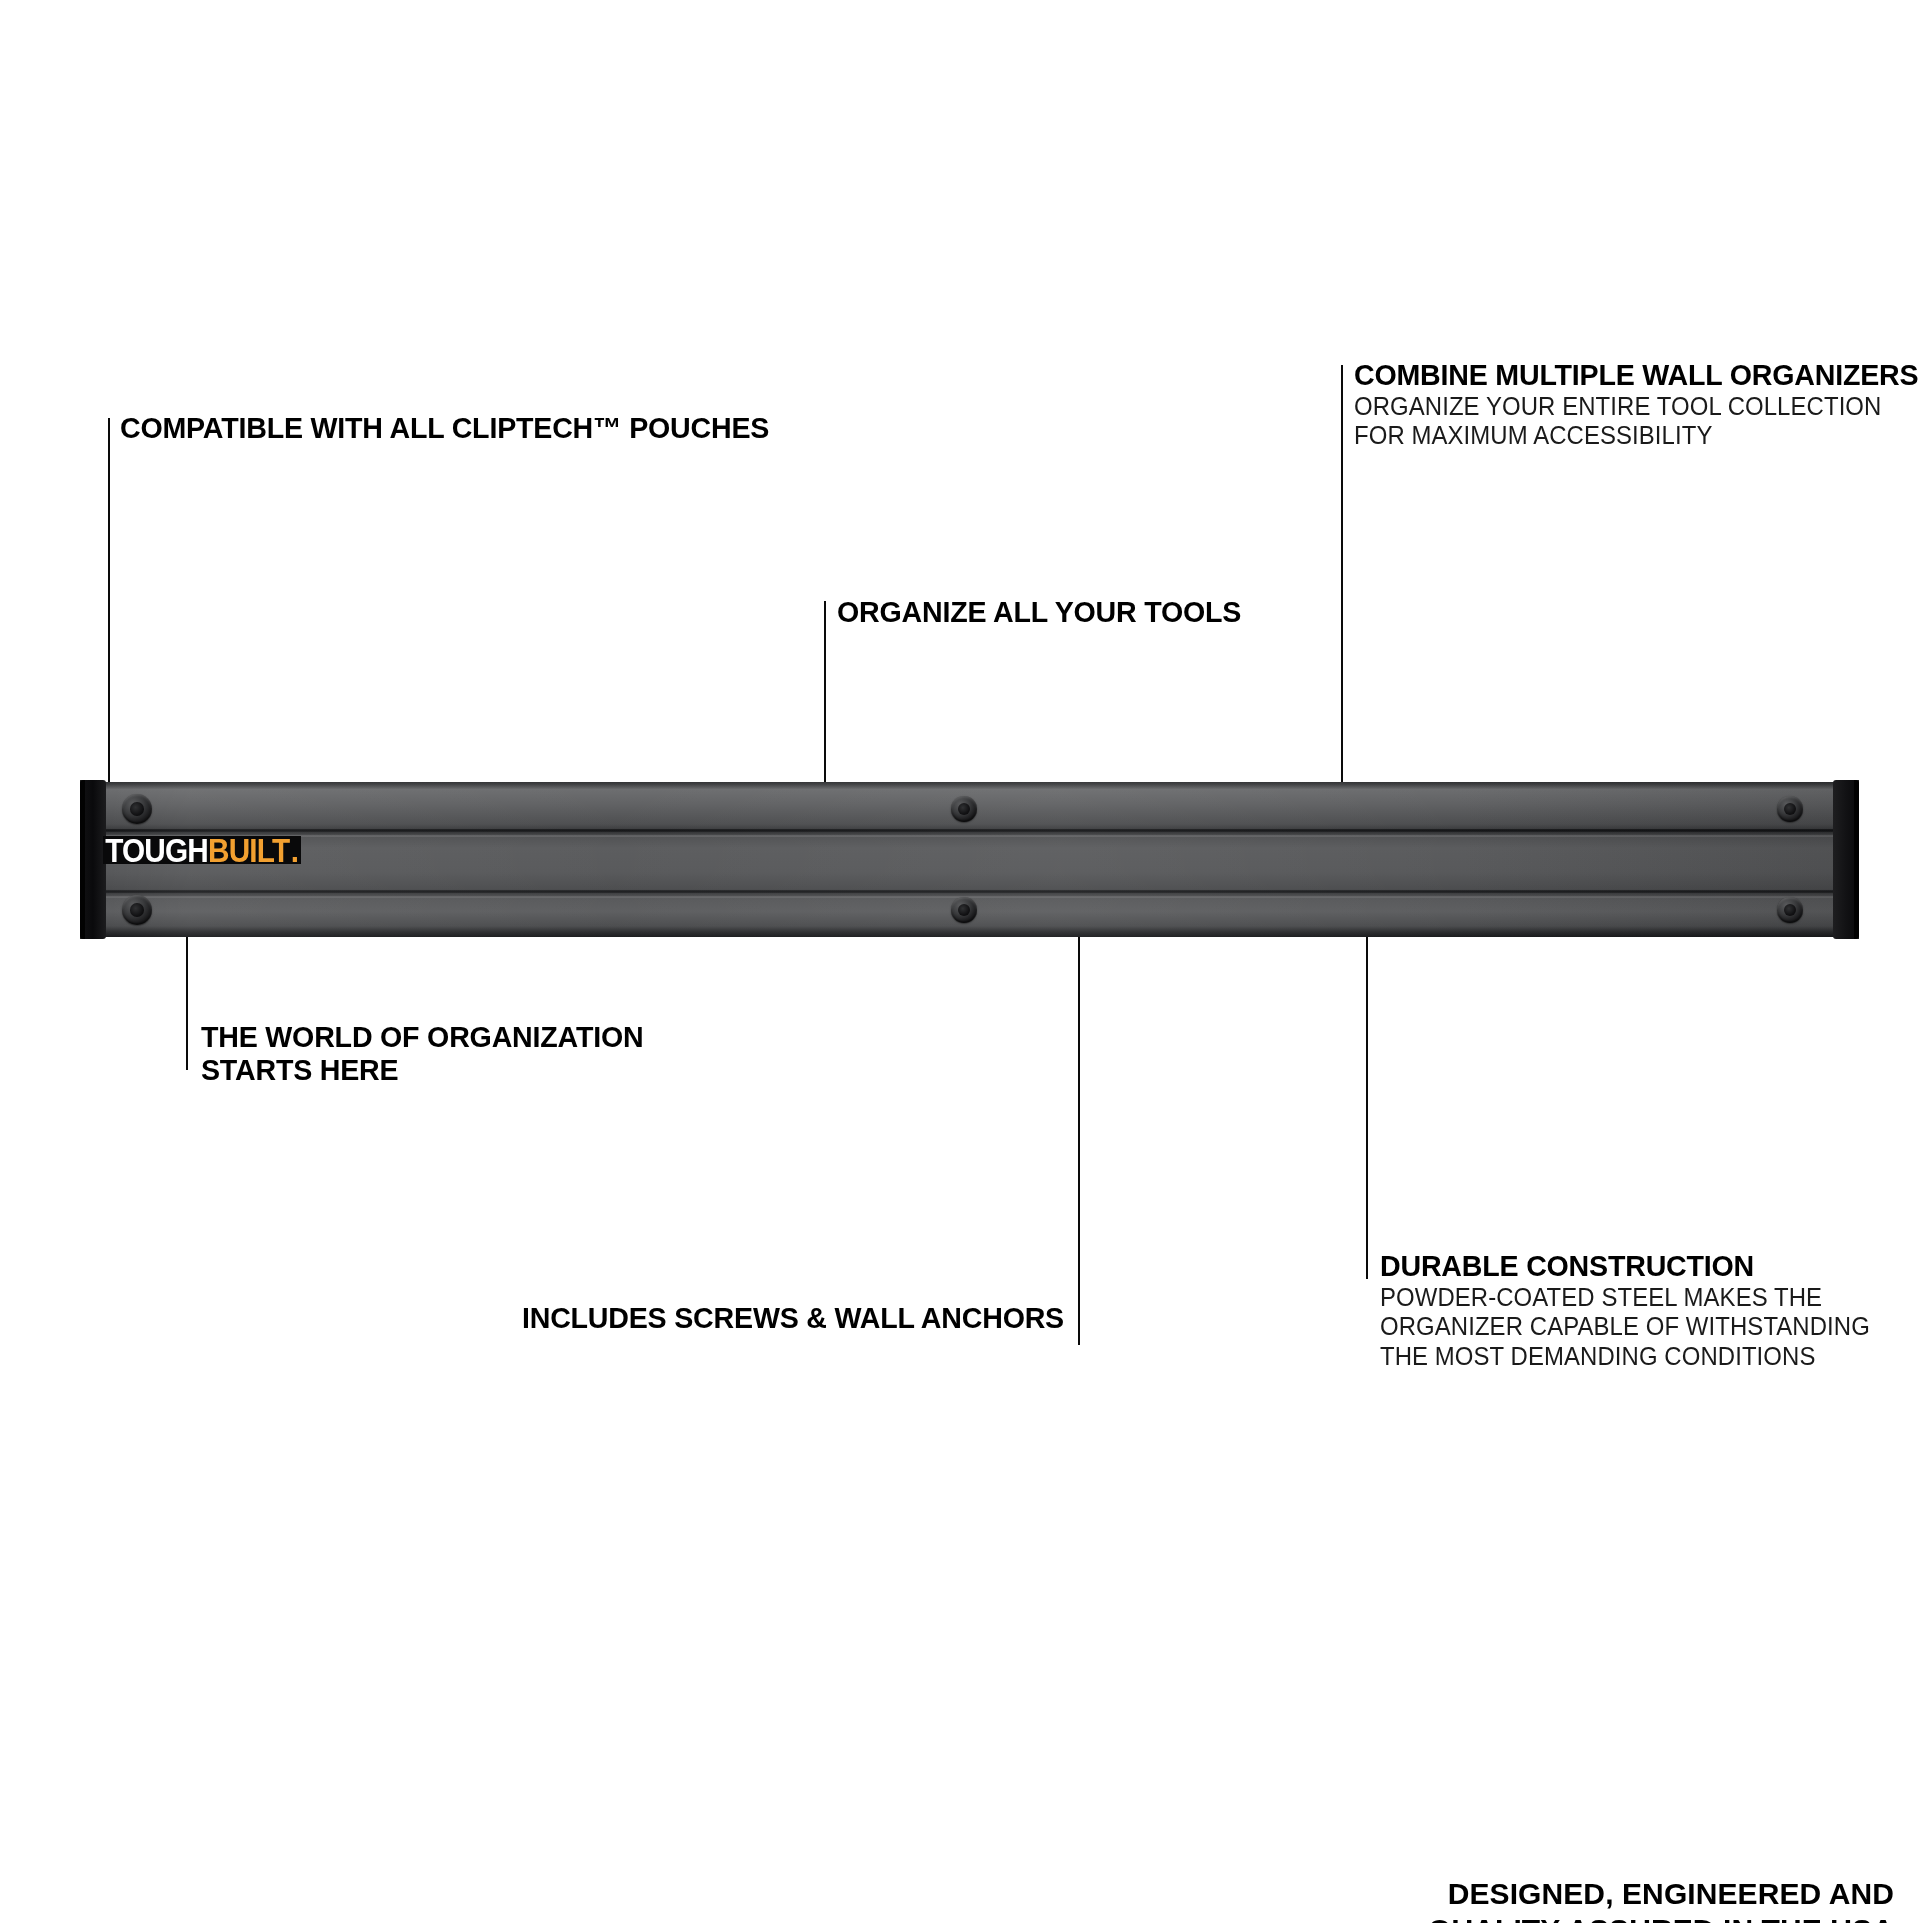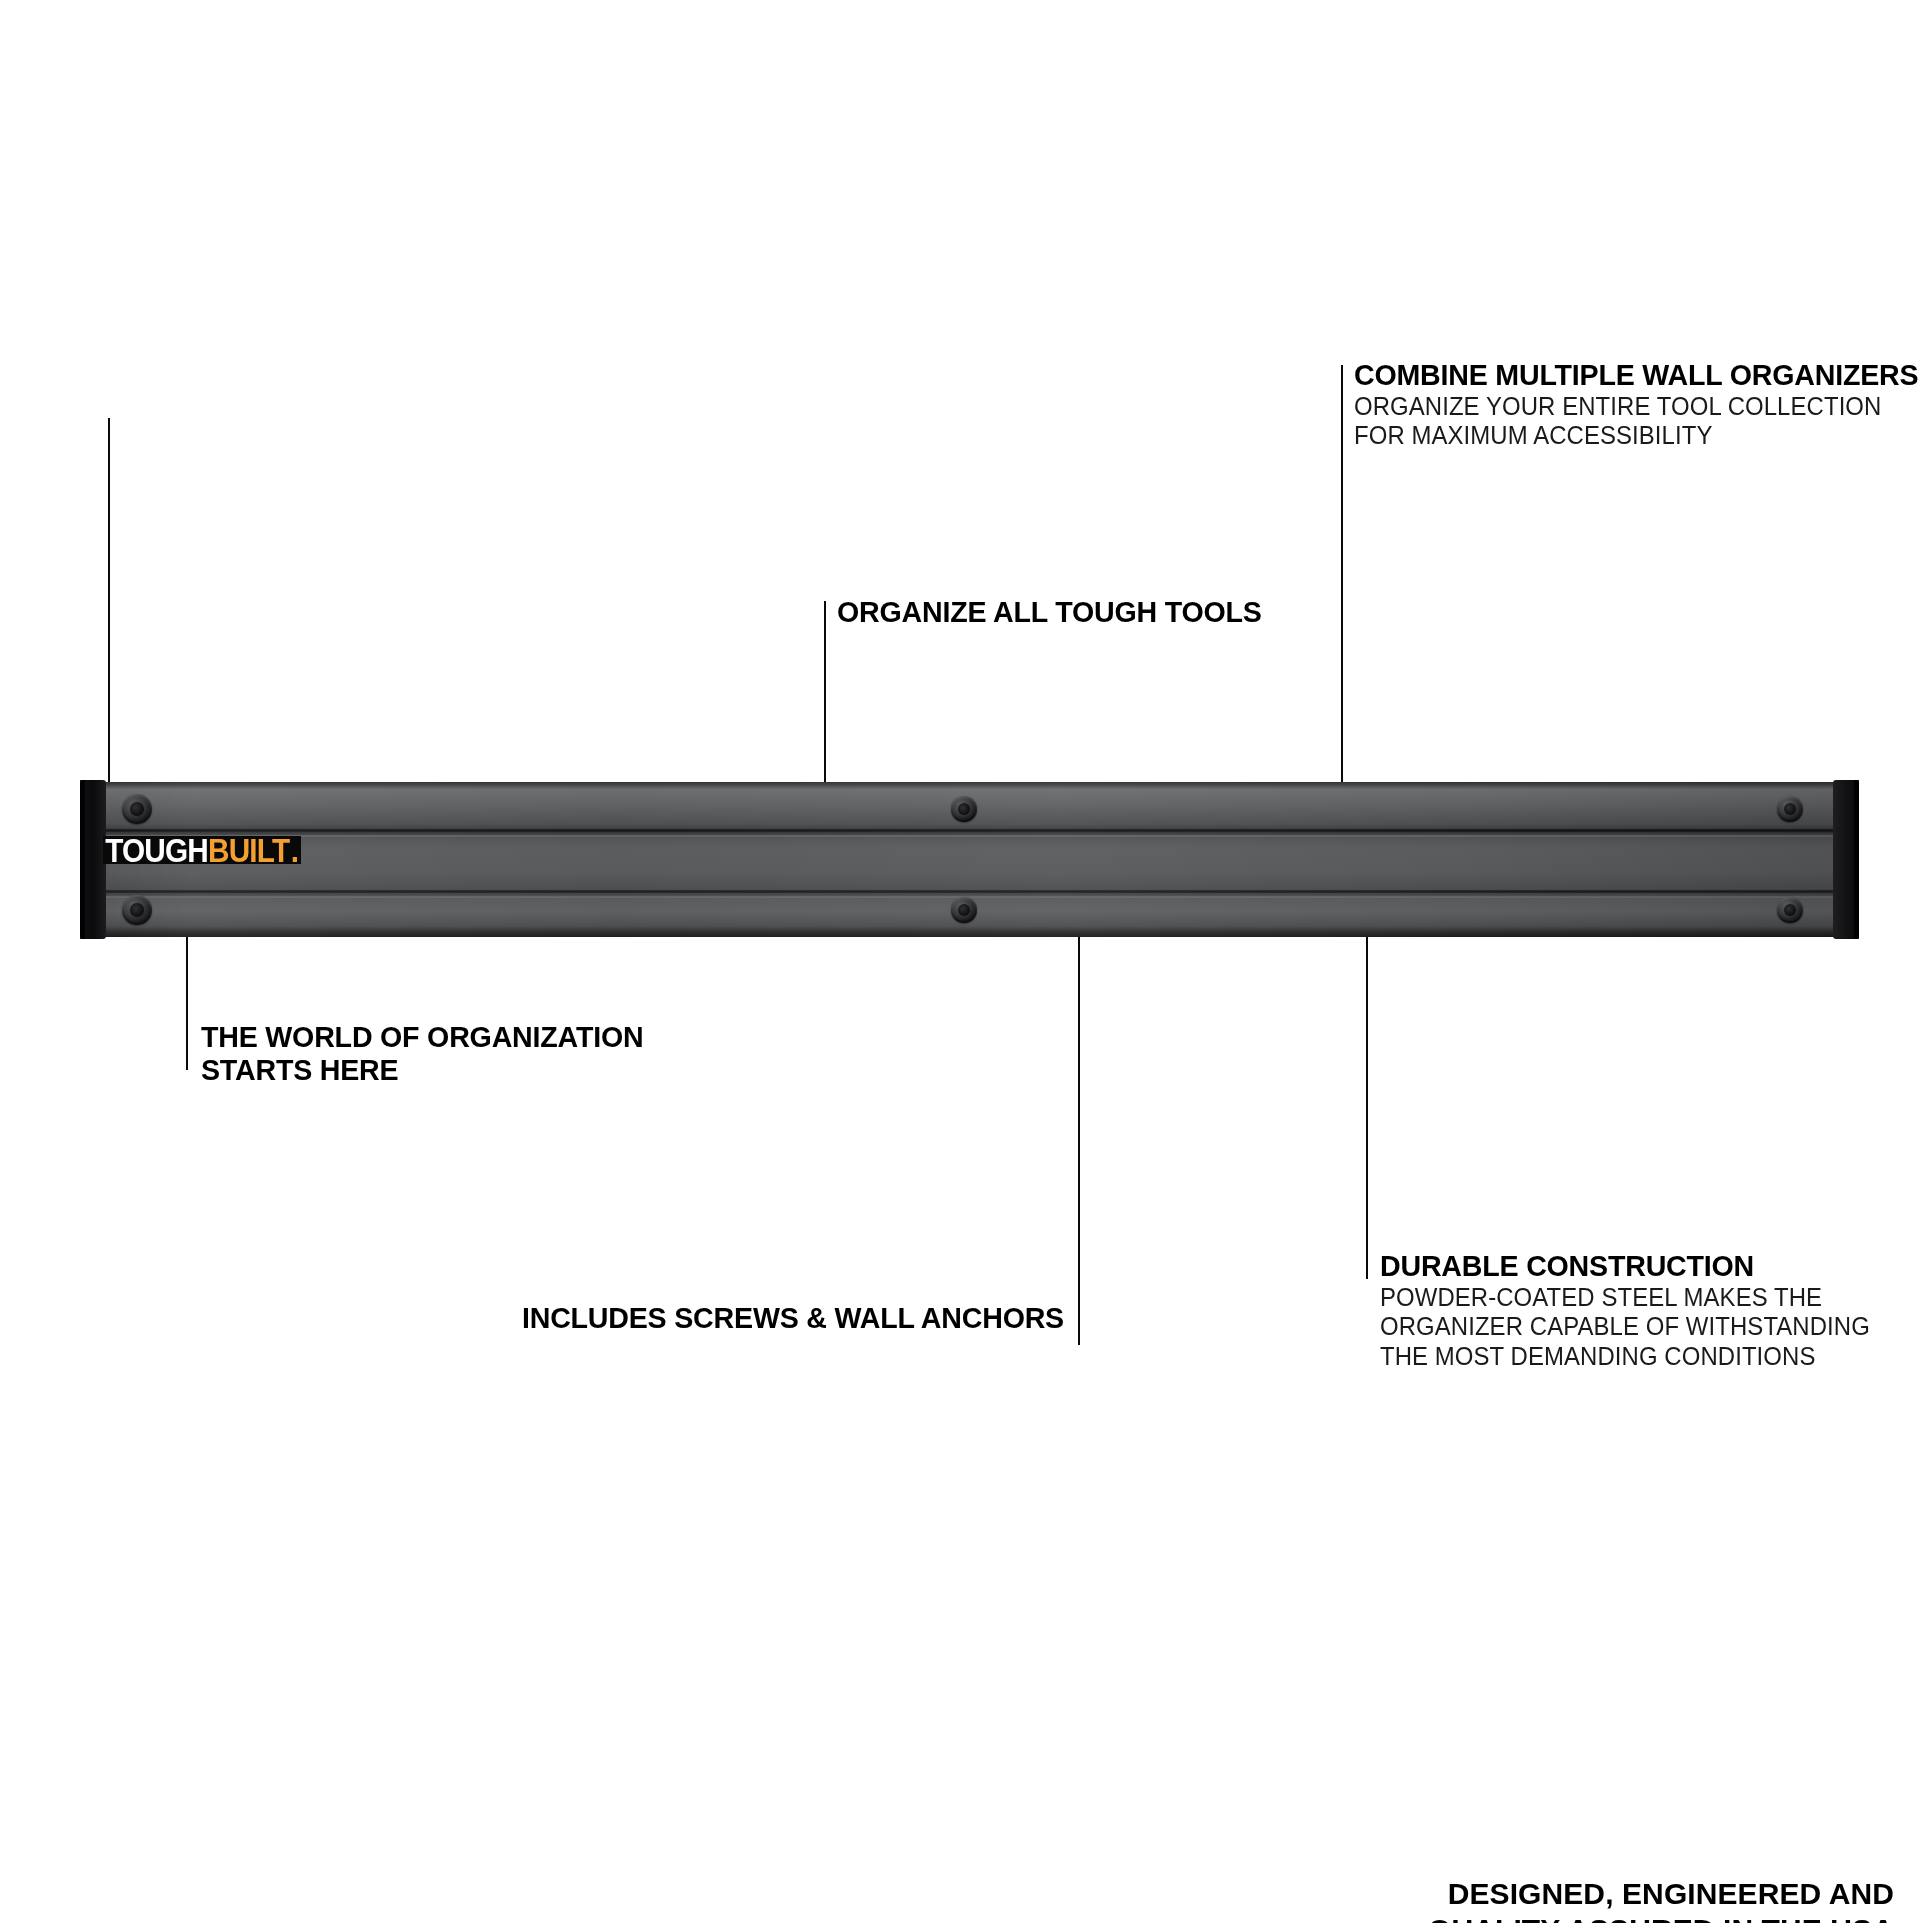--- a/index.html
+++ b/index.html
@@ -156,23 +156,26 @@
 <div class="stage">
 
   <div class="leader" style="left:108px; top:418px; height:365px;"></div>
   <div class="leader" style="left:824px; top:601px; height:182px;"></div>
   <div class="leader" style="left:1341px; top:365px; height:418px;"></div>
 
   <div class="leader" style="left:186px; top:936px; height:134px;"></div>
   <div class="leader" style="left:1078px; top:936px; height:409px;"></div>
   <div class="leader" style="left:1366px; top:936px; height:343px;"></div>
 
+  <div class="callout" style="left:120px; top:412px; width:751px;">
+    <div class="hd">COMPATIBLE WITH ALL CLIPTECH™ POUCHES</div>
+  </div>
 
   <div class="callout" style="left:837px; top:596px; width:526px;">
-    <div class="hd">ORGANIZE ALL TOUGH TOOLS</div>
+    <div class="hd">ORGANIZE ALL YOUR TOOLS</div>
   </div>
 
   <div class="callout right" style="left:1354px; top:359px; width:579px;">
     <div class="hd">COMBINE MULTIPLE WALL ORGANIZERS</div>
     <div class="sub">ORGANIZE YOUR ENTIRE TOOL COLLECTION
 FOR MAXIMUM ACCESSIBILITY</div>
   </div>
 
   <div class="callout align-right" style="left:316px; top:1302px; width:748px;">
     <div class="hd">INCLUDES SCREWS &amp; WALL ANCHORS</div>

